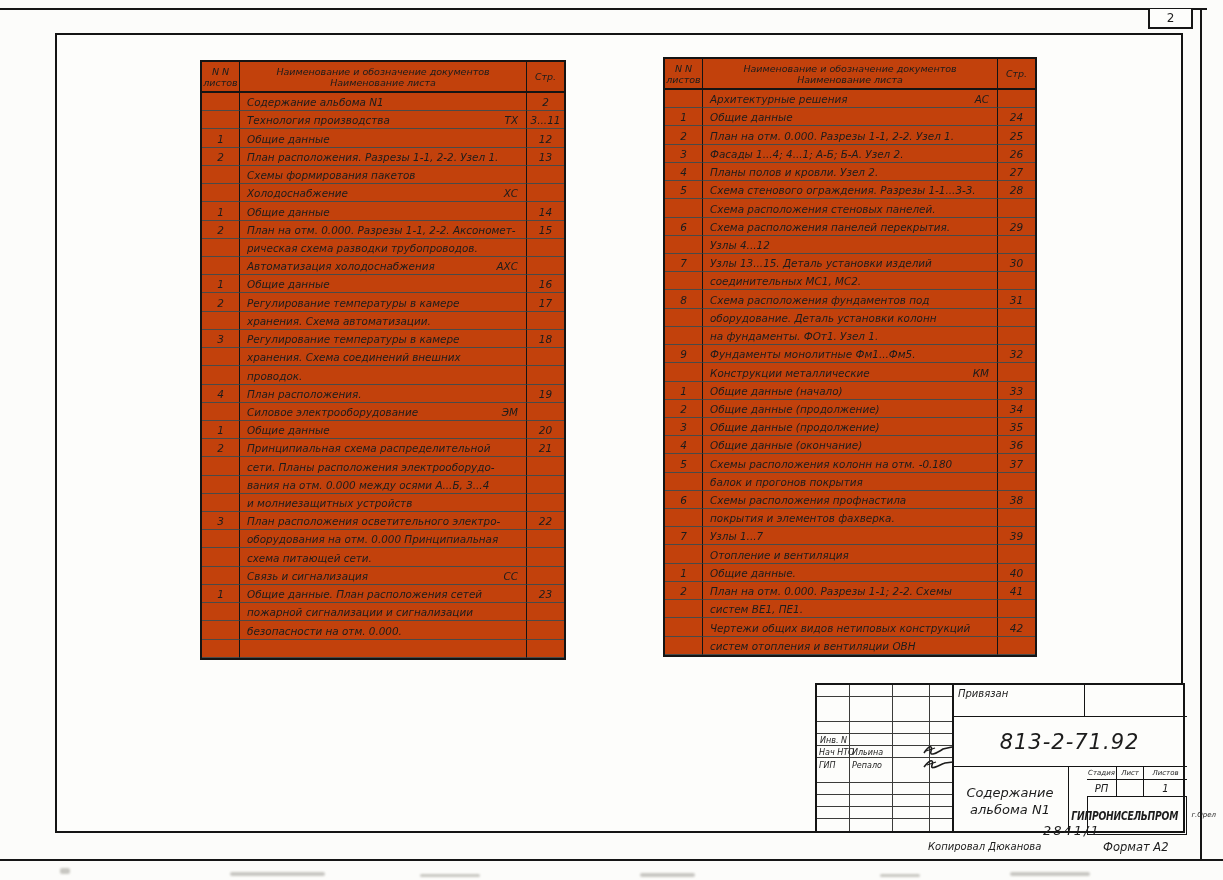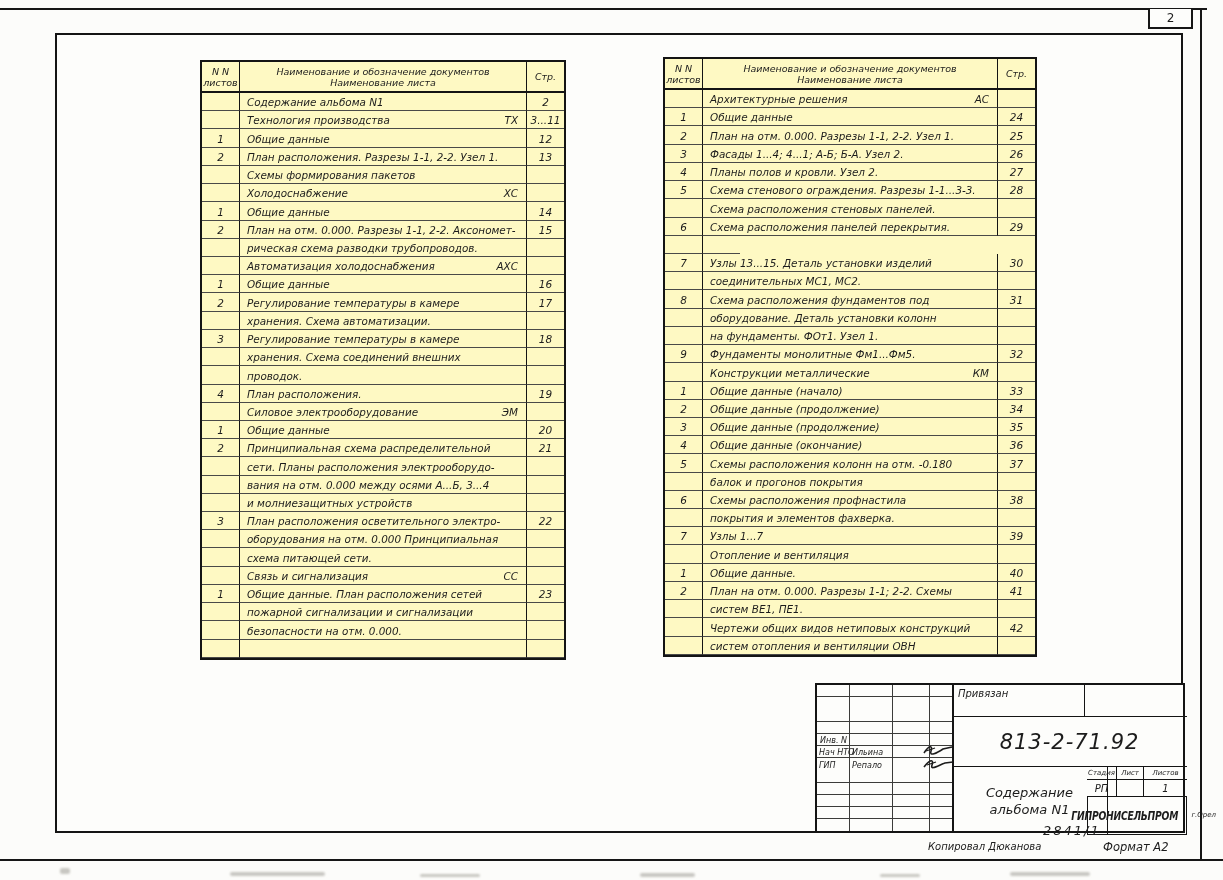--- a/index.html
+++ b/index.html
@@ -29,21 +29,21 @@
   
   .frame {
     position:absolute; left:55px; top:33px; width:1128px; height:800px;
     border:2px solid #141414; background:#fdfdfb;
   }
 
   
   .doc-table {
     position:absolute; border:2px solid #141414;
     display:flex; flex-direction:column;
-    font-style:italic; background:#fef9c3;
+    font-style:italic; background:#c2410c;
   }
   .doc-table.left  { left:200px; top:60px; width:366px; height:600px; }
   .doc-table.right { left:663px; top:57px; width:374px; height:600px; }
 
   .thead { display:flex; border-bottom:2px solid #141414; height:31px; flex:0 0 31px; }
   .thead .hc {
     display:flex; flex-direction:column; align-items:center; justify-content:center;
     font-size:9.5px; line-height:11px; text-align:center;
   }
   .hc.n  { width:38px; border-right:1.5px solid #141414; }
@@ -82,21 +82,21 @@
     font-size:10px; padding:3px 8px 0 6px;
   }
   .cell-binding-right { left:268px; top:0; width:102px; height:32px; border-bottom:1.5px solid #141414; }
   .cell-project {
     left:135px; top:32px; width:235px; height:50px;
     border-bottom:1.5px solid #141414;
     display:flex; align-items:center; justify-content:center;
     font-size:21px; letter-spacing:1px;
   }
   .cell-doctitle {
-    left:135px; top:82px; width:156px; height:68px;
+    left:135px; top:82px; width:117px; height:68px;
     border-right:1.5px solid #141414;
     display:flex; flex-direction:column; align-items:center; justify-content:center;
     font-size:13px; line-height:17px;
   }
   .stamp { position:absolute; left:270px; top:82px; width:100px; height:68px; }
   .stamp-head { display:flex; height:13px; border-bottom:1px solid #141414; }
   .stamp-head div {
     font-size:7px; display:flex; align-items:center; justify-content:center;
     border-right:1px solid #141414; overflow:hidden; white-space:nowrap;
   }
@@ -448,20 +448,23 @@
         </div>
         <div class="trow">
           <div class="c n">6</div>
           <div class="c name">
             <span class="nm">Схема расположения панелей перекрытия.</span>
           </div>
           <div class="c pg">29</div>
         </div>
         <div class="trow">
           <div class="c n"></div>
+          <div class="c name">
+            <span class="nm">Узлы 4...12</span>
+          </div>
           <div class="c pg"></div>
         </div>
         <div class="trow">
           <div class="c n">7</div>
           <div class="c name">
             <span class="nm">Узлы 13...15. Деталь установки изделий</span>
           </div>
           <div class="c pg">30</div>
         </div>
         <div class="trow">

